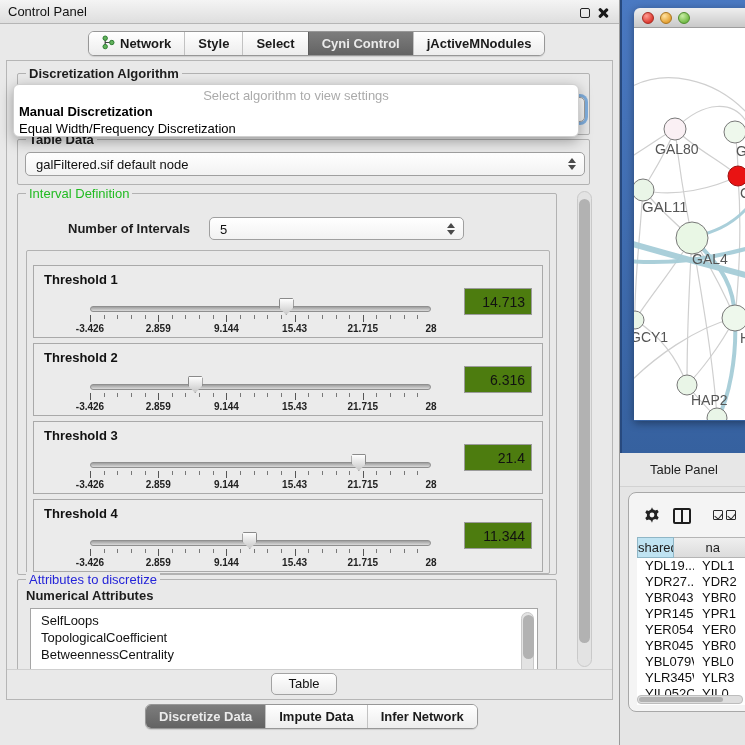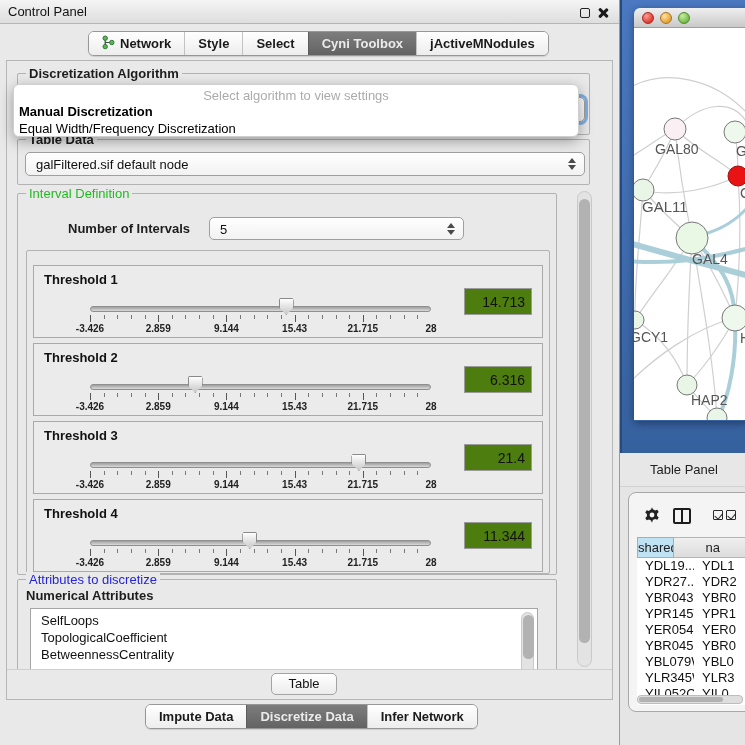--- a/index.html
+++ b/index.html
@@ -130,21 +130,21 @@
         </span>
         <span>Network</span>
       </div>
       <div class="seg">
         <span>Style</span>
       </div>
       <div class="seg">
         <span>Select</span>
       </div>
       <div class="seg sel">
-        <span>Cyni Toolbox</span>
+        <span>Cyni Control</span>
       </div>
       <div class="seg">
         <span>jActiveMNodules</span>
       </div>
     </div>
 
     <div id="content-panel">
 
       <div class="group" style="left:10px; top:12px; width:573px; height:62px;">
         <span class="group-label dark">Discretization Algorithm</span>
@@ -275,25 +275,25 @@
 
       <div class="vscroll" style="left:570px; top:130px; width:15px; height:476px;">
         <div class="vthumb" style="top:7px; height:444px;"></div>
       </div>
 
       <div id="apply-sep"></div>
       <div id="apply-btn">Table</div>
     </div>
 
     <div class="seg-group" style="left:145px; top:704px;">
-      <div class="seg">
-        <span>Impute Data</span>
-      </div>
       <div class="seg sel">
         <span>Discretize Data</span>
+      </div>
+      <div class="seg">
+        <span>Impute Data</span>
       </div>
       <div class="seg">
         <span>Infer Network</span>
       </div>
     </div>
   </div>
 
   <div id="desktop">
     <div id="net-window">
       <div id="net-titlebar">

